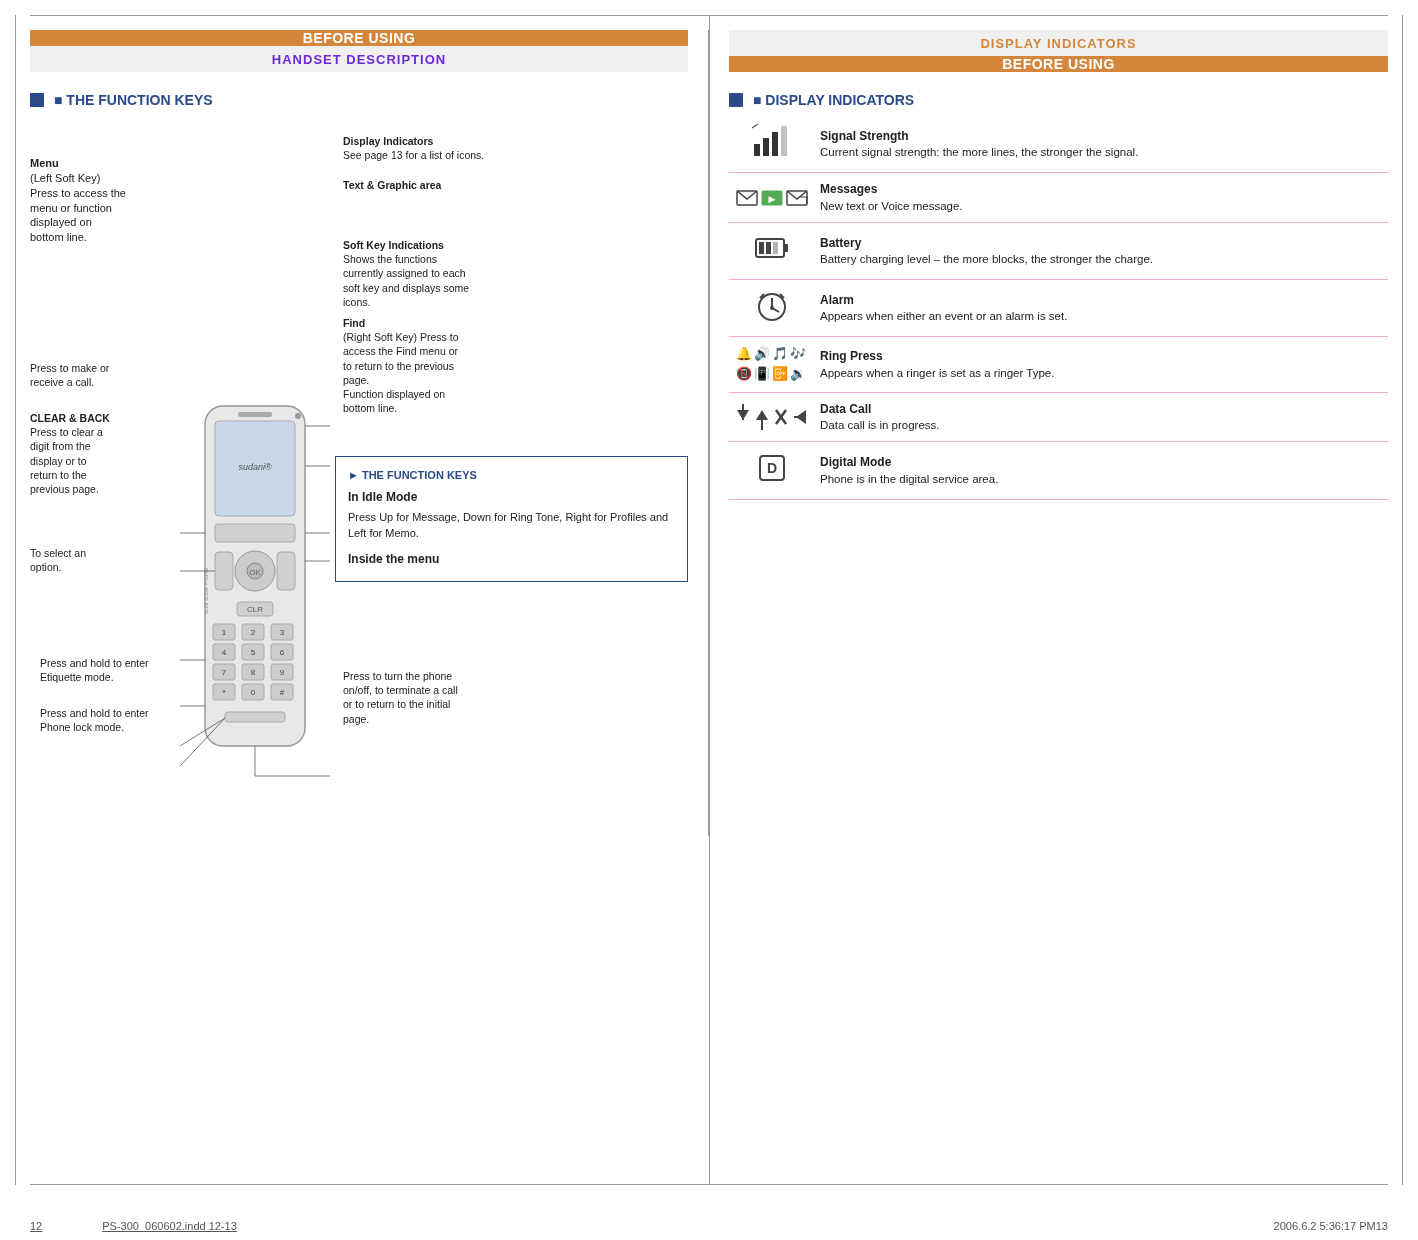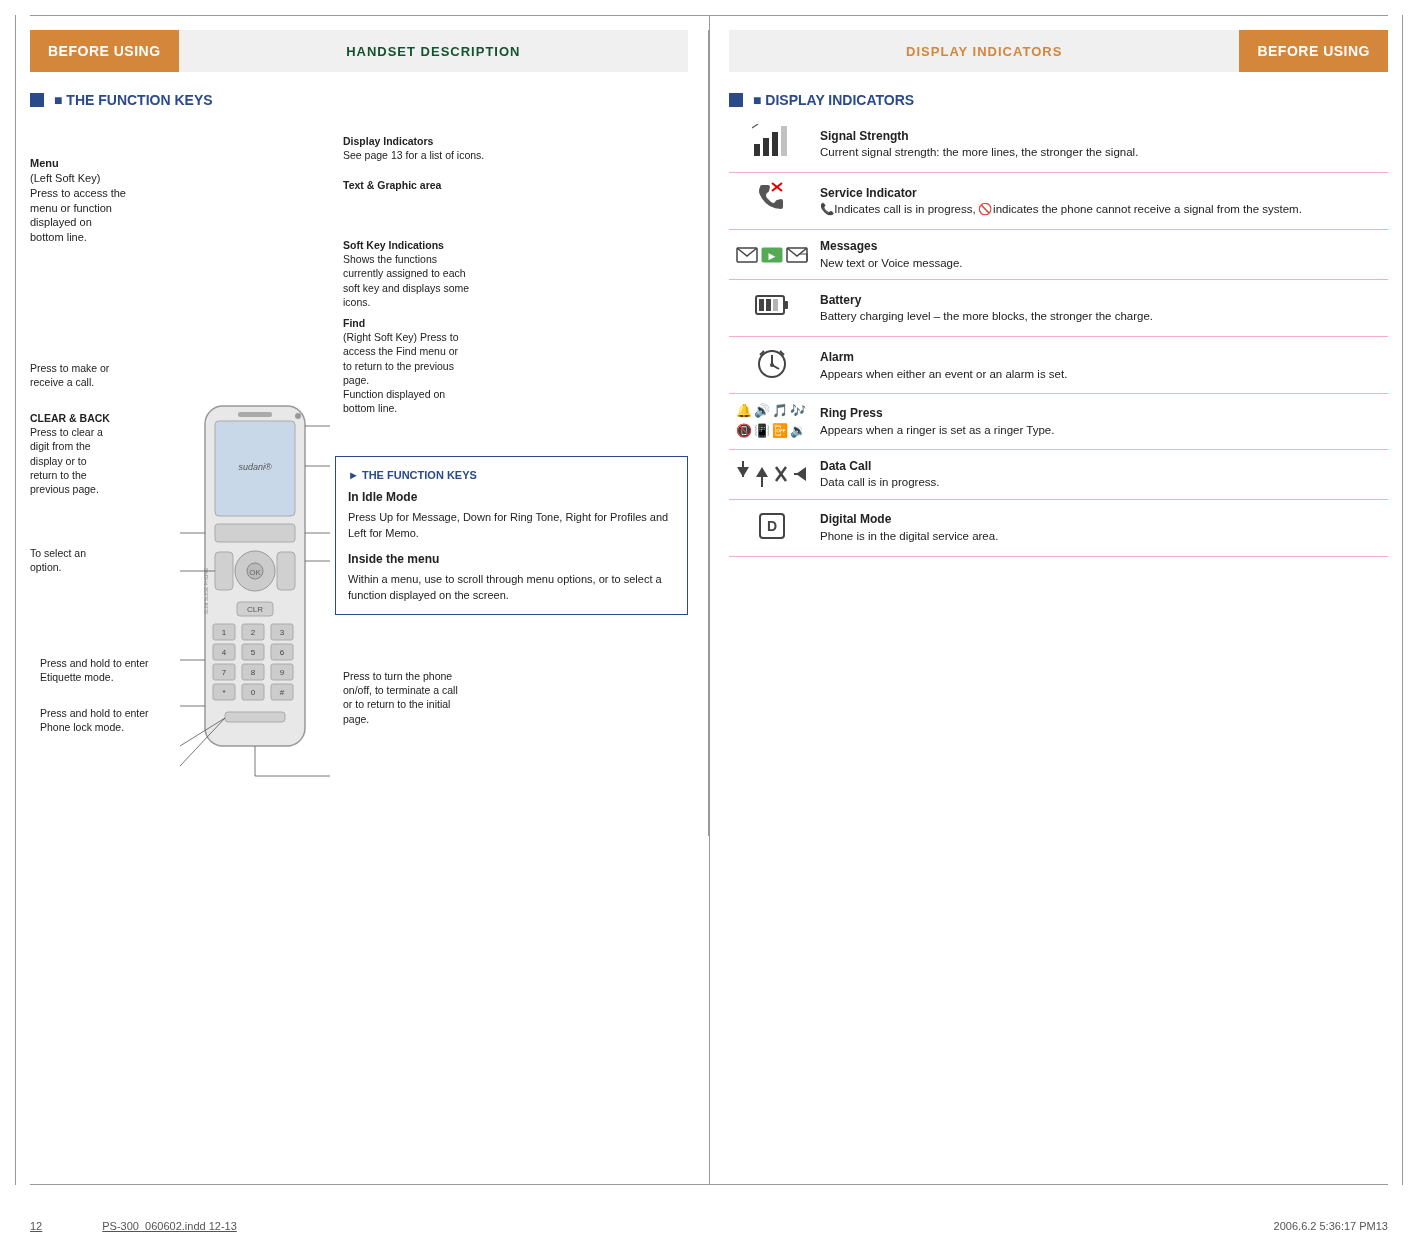--- a/index.html
+++ b/index.html
@@ -78,39 +78,39 @@
     .col-right {
       width: 50%;
       padding: 0 0 20px 20px;
       display: flex;
       flex-direction: column;
     }
 
     
     .header-row {
       display: flex;
-      flex-direction: row;
+      flex-direction: column;
       align-items: stretch;
       height: 42px;
       margin-bottom: 10px;
     }
     .header-tab-orange {
       background: #d4863a;
       color: #fff;
       font-weight: bold;
       font-size: 14px;
       padding: 0 18px;
       display: flex;
       align-items: center;
       justify-content: center;
       letter-spacing: 0.5px;
     }
     .header-tab-gray {
       background: #f0f0f0;
-      color: #14532d;
+      color: #6d28d9;
       font-weight: bold;
       font-size: 13px;
       padding: 0 18px;
       display: flex;
       align-items: center;
       justify-content: center;
       letter-spacing: 1px;
       flex: 1;
     }
 
@@ -317,21 +317,20 @@
           <div style="position:absolute;top:200px;left:8px;font-size:10.5px;line-height:1.35;">
             <span style="font-weight:bold;">Find</span><br>
             <span>(Right Soft Key) Press to<br>access the Find menu or<br>to return to the previous<br>page.<br>Function displayed on<br>bottom line.</span>
           </div>
 
           <div style="position:absolute;top:340px;left:0px;right:0px;border:1.5px solid #2a4a8a;padding:10px 12px;font-size:11px;line-height:1.5;">
             <div style="font-weight:bold;color:#2a4a8a;font-size:11px;margin-bottom:4px;">► THE FUNCTION KEYS</div>
             <div style="font-weight:bold;font-size:12px;margin-bottom:3px;">In Idle Mode</div>
             <div style="font-size:11px;margin-bottom:8px;">Press Up for Message, Down for Ring Tone, Right for Profiles and Left for Memo.</div>
             <div style="font-weight:bold;font-size:12px;margin-bottom:3px;">Inside the menu</div>
-            <div style="font-size:11px;">Within a menu, use to scroll through menu options, or to select a function displayed on the screen.</div>
           </div>
 
           <div style="position:absolute;top:553px;left:8px;font-size:10.5px;line-height:1.35;">
             <span>Press to turn the phone<br>on/off, to terminate a call<br>or to return to the initial<br>page.</span>
           </div>
         </div>
       </div>
     </div>
 
     <div class="col-right">
@@ -358,37 +357,20 @@
                 <rect x="29" y="2" width="6" height="30" fill="#333" opacity="0.3"></rect>
                 <line x1="0" y1="4" x2="6" y2="0" stroke="#555" stroke-width="1.2"></line>
               </svg>
             </td>
             <td class="td-text">
               <div class="ind-title-bold">Signal Strength</div>
               <div>Current signal strength: the more lines, the stronger the signal.</div>
             </td>
           </tr>
 
-          <tr>
-            <td class="td-icon">
-              <svg width="40" height="36" viewBox="0 0 40 36">
-
-                <path d="M 8 6 Q 8 4 10 4 L 16 4 Q 18 4 18 6 L 17 10 Q 17 11 15 12 Q 13 14 15 17 L 19 21 Q 22 23 23 21 Q 24 19 25 19 L 29 18 Q 31 18 31 20 L 31 26 Q 31 28 29 28 Q 15 28 8 14 Q 6 10 8 6 Z" fill="#555" stroke="none"></path>
-
-                <line x1="20" y1="2" x2="30" y2="10" stroke="#d00" stroke-width="2"></line>
-                <line x1="30" y1="2" x2="20" y2="10" stroke="#d00" stroke-width="2"></line>
-              </svg>
-            </td>
-            <td class="td-text">
-              <div class="ind-title-bold">Service Indicator</div>
-              <div>
-                <span>📞</span>Indicates call is in progress, <span>🚫</span>indicates the phone cannot receive a signal from the system.
-              </div>
-            </td>
-          </tr>
 
           <tr>
             <td class="td-icon">
               <div style="display:flex;gap:3px;justify-content:center;align-items:center;">
                 <svg width="22" height="18" viewBox="0 0 22 18">
                   <rect x="1" y="2" width="20" height="14" rx="1" fill="none" stroke="#444" stroke-width="1.5"></rect>
                   <polyline points="1,2 11,10 21,2" fill="none" stroke="#444" stroke-width="1.5"></polyline>
                 </svg>
                 <svg width="22" height="18" viewBox="0 0 22 18">
                   <rect x="1" y="2" width="20" height="14" rx="1" fill="#5a5" stroke="#5a5" stroke-width="1"></rect>

